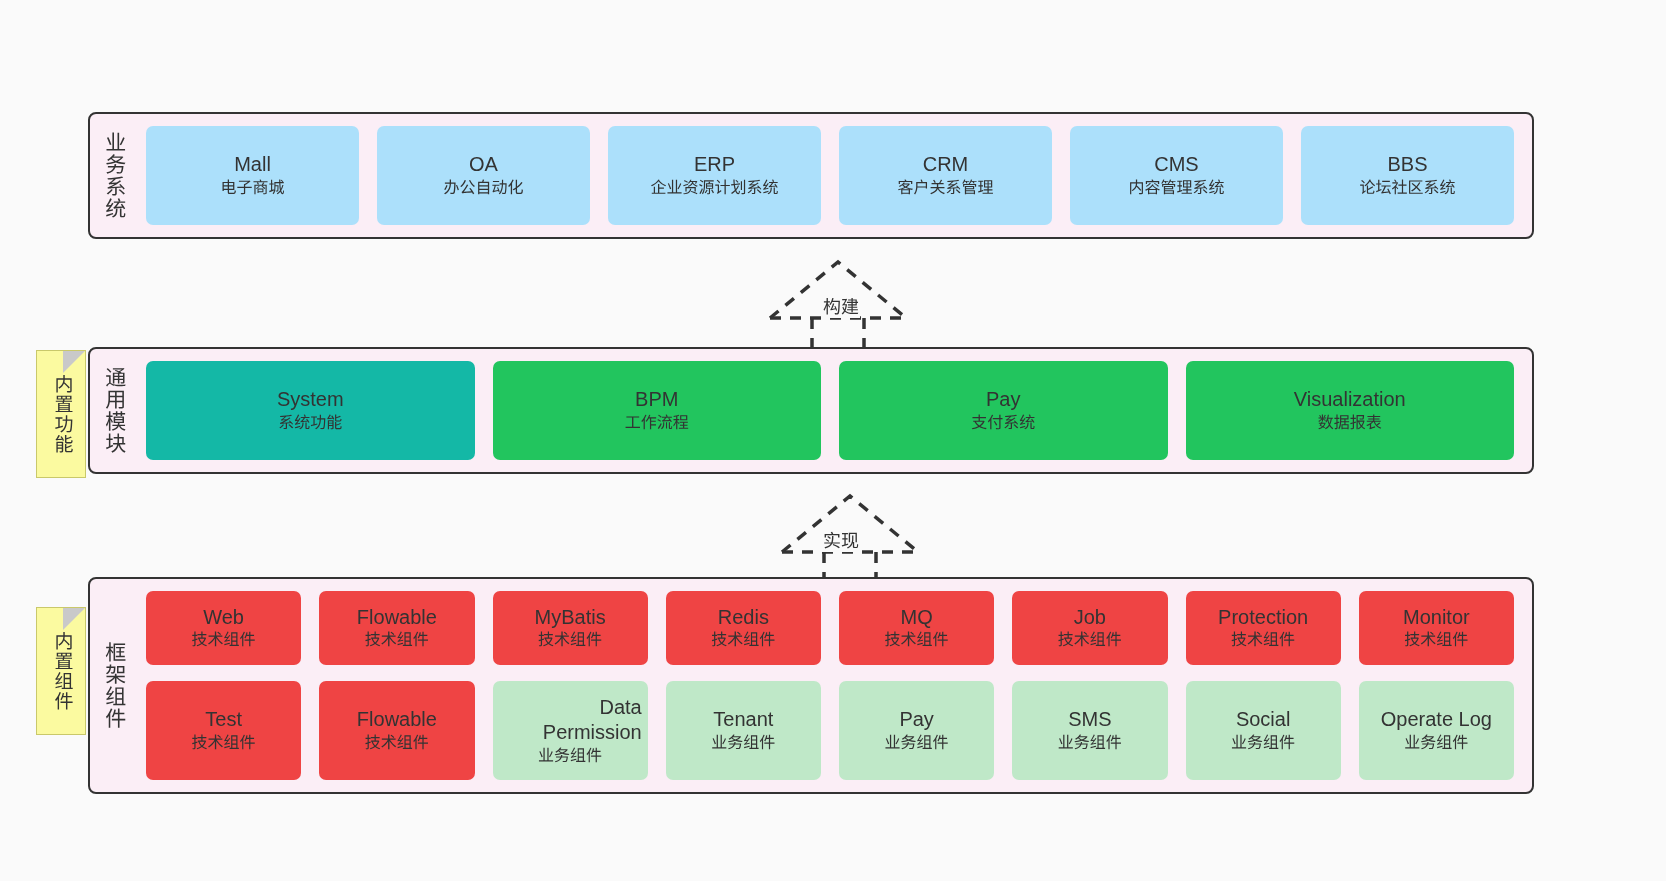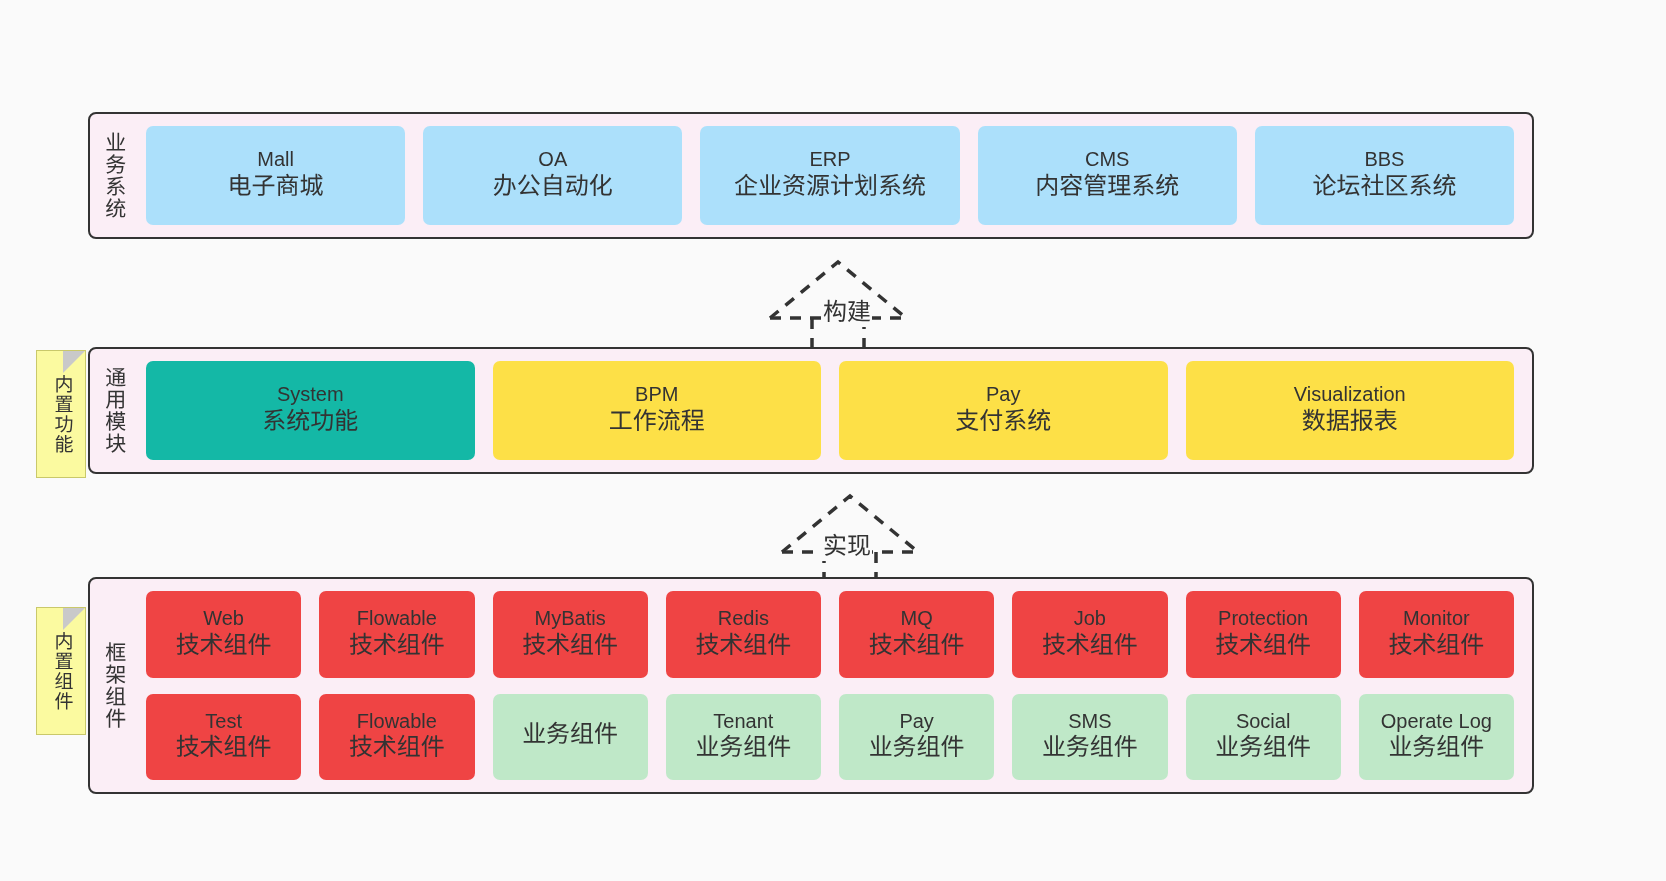--- a/index.html
+++ b/index.html
@@ -64,26 +64,26 @@
     flex-direction: column;
     align-items: center;
     justify-content: center;
     text-align: right;
     color: #333333;
     line-height: 1.28;
     padding: 12px 6px;
     min-width: 0;
   }
   .cell .en  { font-size: 20px; }
-  .cell .cn  { font-size: 24px; font-family: Liberation Mono, monospace; }
+  .cell .cn  { font-size: 16px; }
 
   
   .c-blue        { background: #ace0fb; }
   .c-red         { background: #14b8a6; }
-  .c-pink        { background: #fde047; }
+  .c-pink        { background: #22c55e; }
   .c-green       { background: #ef4444; }
   .c-green-light { background: #bfe8c8; }
 
   
   #layer-business { left: 88px;  top: 112px; width: 1446px; height: 127px; }
   #layer-modules  { left: 88px;  top: 347px; width: 1446px; height: 127px; }
   #layer-framework{ left: 88px;  top: 577px; width: 1446px; height: 217px; }
 
   
   .note {
@@ -117,21 +117,21 @@
 
   
   .arrow {
     position: absolute;
     width: 160px;
     height: 95px;
   }
   .arrow svg { display: block; overflow: visible; }
   .arrow-label {
     position: absolute;
-    font-size: 24px;
+    font-size: 18px;
     color: #333333;
     background: #fafafa;
     padding: 0 1px;
     white-space: nowrap;
     user-select: none;
   }
   #arrow-build      { left: 760px; top: 258px; }
   #arrow-build .arrow-label      { left: 62px; top: 34px; }
   #arrow-implement  { left: 772px; top: 492px; }
   #arrow-implement .arrow-label  { left: 50px; top: 34px; }
@@ -149,20 +149,24 @@
           <span class="en">Mall</span>
           <span class="cn">电子商城</span>
         </div>
         <div class="cell c-blue">
           <span class="en">OA</span>
           <span class="cn">办公自动化</span>
         </div>
         <div class="cell c-blue">
           <span class="en">ERP</span>
           <span class="cn">企业资源计划系统</span>
+        </div>
+        <div class="cell c-blue">
+          <span class="en">CRM</span>
+          <span class="cn">客户关系管理</span>
         </div>
         <div class="cell c-blue">
           <span class="en">CMS</span>
           <span class="cn">内容管理系统</span>
         </div>
         <div class="cell c-blue">
           <span class="en">BBS</span>
           <span class="cn">论坛社区系统</span>
         </div>
       </div>
@@ -265,20 +269,21 @@
       <div class="cell-row">
         <div class="cell c-green">
           <span class="en">Test</span>
           <span class="cn">技术组件</span>
         </div>
         <div class="cell c-green">
           <span class="en">Flowable</span>
           <span class="cn">技术组件</span>
         </div>
         <div class="cell c-green-light">
+          <span class="en">Data Permission</span>
           <span class="cn">业务组件</span>
         </div>
         <div class="cell c-green-light">
           <span class="en">Tenant</span>
           <span class="cn">业务组件</span>
         </div>
         <div class="cell c-green-light">
           <span class="en">Pay</span>
           <span class="cn">业务组件</span>
         </div>

